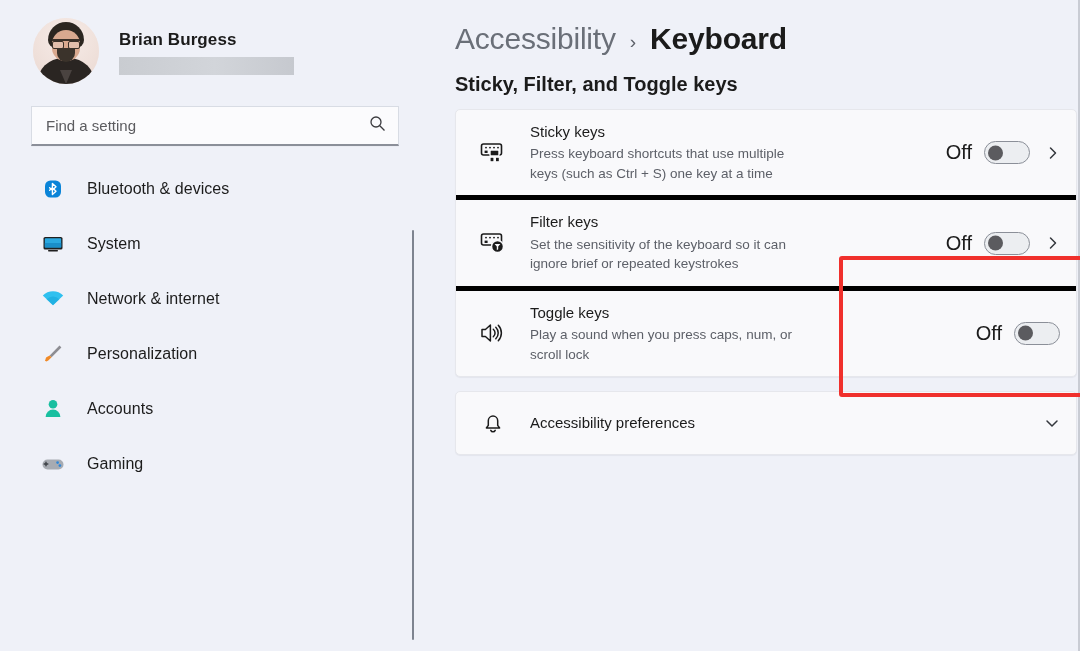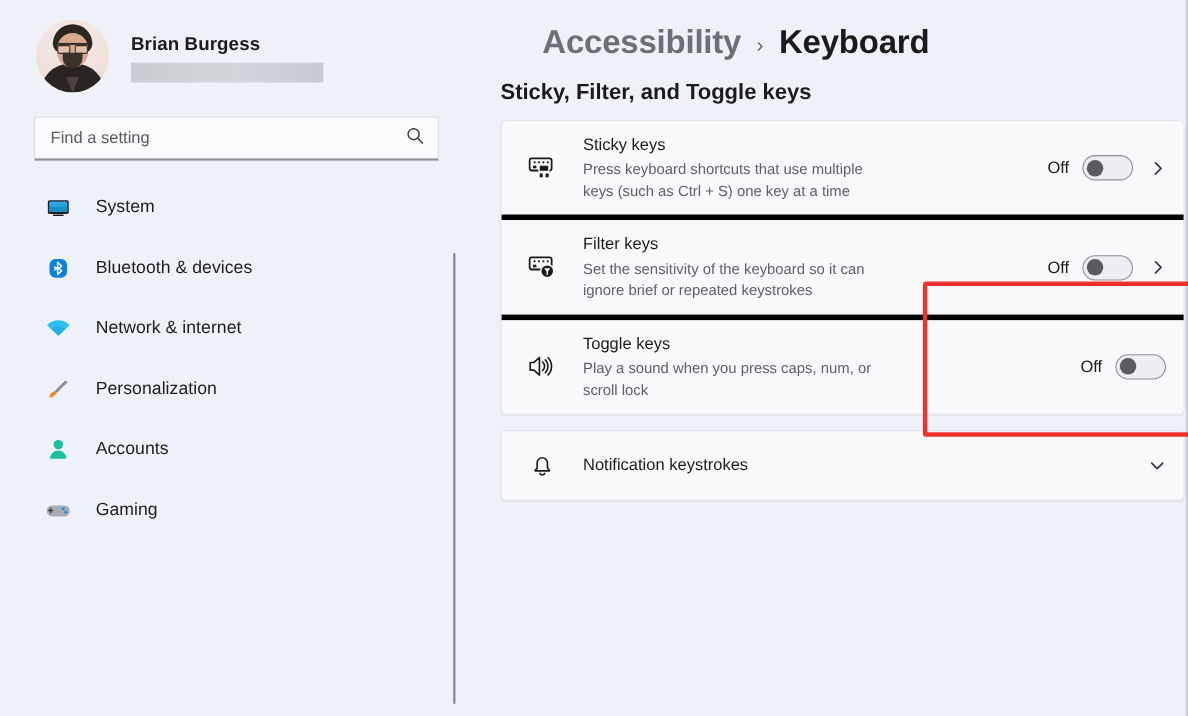--- a/index.html
+++ b/index.html
@@ -198,24 +198,23 @@
     overflow: hidden;
   }
 
   #breadcrumb {
     display: flex;
     align-items: center;
     padding: 22px 0 0 40px;
   }
   #crumb-parent {
     font-size: 30px;
-    font-weight: 700;
+    font-weight: 400;
     color: #6a6f78;
     letter-spacing: -0.2px;
-    margin-left: 38px;
   }
   #crumb-sep {
     font-size: 19px;
     color: #5c6069;
     margin: 0 14px;
     padding-top: 5px;
   }
   #crumb-current {
     font-size: 30px;
     font-weight: 600;
@@ -281,21 +280,21 @@
   }
 
   .row-right {
     display: flex;
     align-items: center;
     flex: 0 0 auto;
     margin-left: 10px;
   }
 
   .toggle-state {
-    font-size: 15px;
+    font-size: 20px;
     color: #1b1b1b;
     margin-right: 12px;
   }
 
   .toggle {
     width: 46px;
     height: 23px;
     border-radius: 12px;
     background: #eceef1;
     border: 1.4px solid #8b8f98;
@@ -386,37 +385,37 @@
           </svg>
         </span>
       </div>
     </div>
 
     <div id="nav">
 
       <div class="nav-item">
         <span class="nav-icon">
           <svg width="22" height="22" viewBox="0 0 22 22">
+            <rect x="3" y="2.5" width="16" height="17" rx="5.5" fill="#0a84d8"></rect>
+            <path d="M10.4 5.4 L14 8.8 L10.4 12.2 L10.4 5.4 Z M10.4 9.8 L14 13.2 L10.4 16.6 L10.4 9.8 Z M10.4 9.8 L7.6 12.2 M10.4 12.2 L7.6 9.8" fill="none" stroke="#ffffff" stroke-width="1.35" stroke-linejoin="round" stroke-linecap="round"></path>
+          </svg>
+        </span>
+        <span class="nav-label">Bluetooth &amp; devices</span>
+      </div>
+
+      <div class="nav-item">
+        <span class="nav-icon">
+          <svg width="22" height="22" viewBox="0 0 22 22">
             <rect x="1.5" y="4" width="19" height="12.5" rx="1.6" fill="#1f1f1f"></rect>
             <rect x="2.8" y="5.2" width="16.4" height="9.3" rx="0.8" fill="#2aa8e0"></rect>
             <rect x="2.8" y="10" width="16.4" height="4.5" fill="#1a8ec9"></rect>
             <rect x="6" y="17" width="10" height="1.4" rx="0.7" fill="#1f1f1f"></rect>
           </svg>
         </span>
         <span class="nav-label">System</span>
-      </div>
-
-      <div class="nav-item">
-        <span class="nav-icon">
-          <svg width="22" height="22" viewBox="0 0 22 22">
-            <rect x="3" y="2.5" width="16" height="17" rx="5.5" fill="#0a84d8"></rect>
-            <path d="M10.4 5.4 L14 8.8 L10.4 12.2 L10.4 5.4 Z M10.4 9.8 L14 13.2 L10.4 16.6 L10.4 9.8 Z M10.4 9.8 L7.6 12.2 M10.4 12.2 L7.6 9.8" fill="none" stroke="#ffffff" stroke-width="1.35" stroke-linejoin="round" stroke-linecap="round"></path>
-          </svg>
-        </span>
-        <span class="nav-label">Bluetooth &amp; devices</span>
       </div>
 
       <div class="nav-item">
         <span class="nav-icon">
           <svg width="24" height="22" viewBox="0 0 24 22">
             <path d="M12 17.2 L1.8 7.6 A14 14 0 0 1 22.2 7.6 Z" fill="#2fc0ef"></path>
             <path d="M12 17.2 L5.6 11.2 A9 9 0 0 1 18.4 11.2 Z" fill="#19a9db" opacity="0.65"></path>
           </svg>
         </span>
         <span class="nav-label">Network &amp; internet</span>
@@ -561,21 +560,21 @@
 
       <div class="card" id="card-notification">
         <div class="row row-notify">
           <span class="row-icon">
             <svg width="26" height="26" viewBox="0 0 26 26" fill="none" stroke="#1b1b1b" stroke-width="1.5" stroke-linecap="round" stroke-linejoin="round">
               <path d="M6.4 18 h13.2 l-1.9 -2.6 v-4.6 a4.7 4.7 0 0 0 -9.4 0 v4.6 Z"></path>
               <path d="M10.8 20.4 a2.4 2.4 0 0 0 4.4 0"></path>
             </svg>
           </span>
           <div class="row-texts">
-            <div class="row-title">Notification keystrokes</div>
+            <div class="row-title">Accessibility preferences</div>
           </div>
           <div class="row-right">
             <span class="chevron-down">
               <svg width="16" height="16" viewBox="0 0 16 16" fill="none" stroke="currentColor" stroke-width="1.5" stroke-linecap="round" stroke-linejoin="round">
                 <polyline points="3,6 8,11 13,6"></polyline>
               </svg>
             </span>
           </div>
         </div>
       </div>

